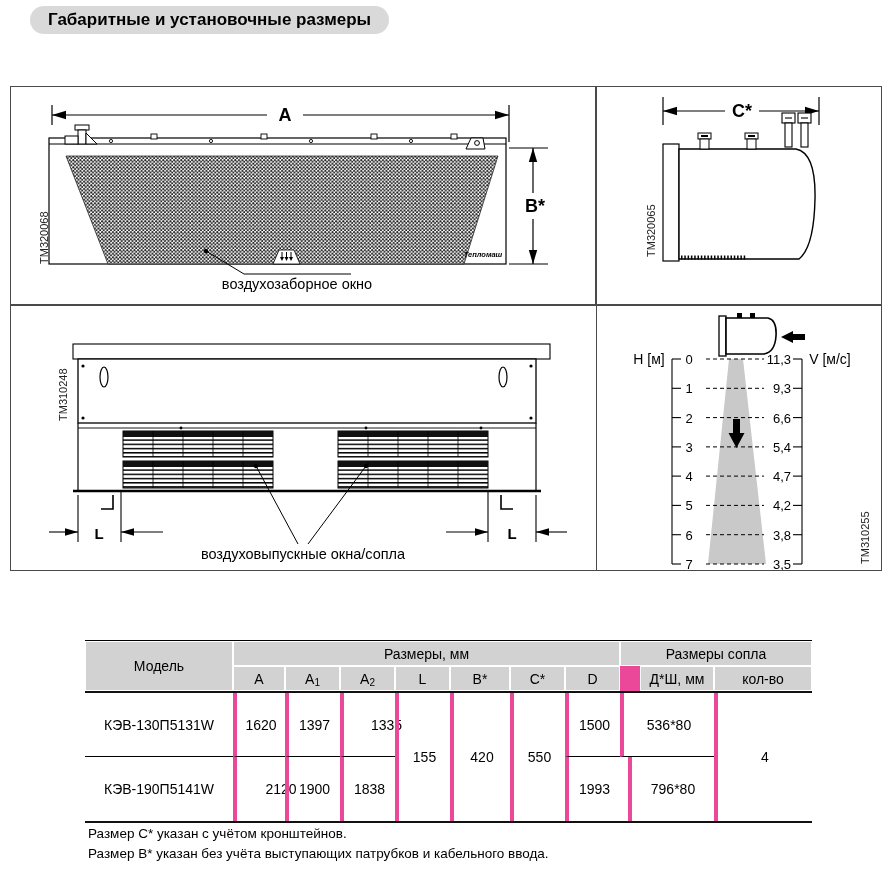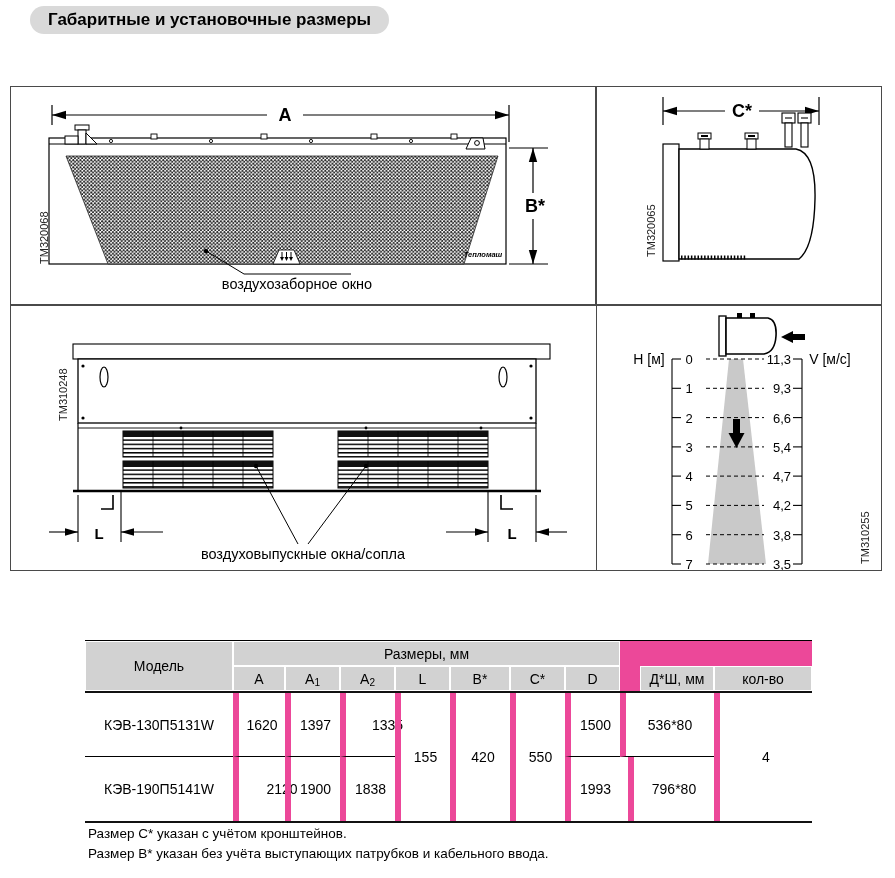--- a/index.html
+++ b/index.html
@@ -22,21 +22,21 @@
   .axis-label{font-size:14px;}
   .brand{font-size:7.5px;font-style:italic;font-weight:bold;}
   
   #spec-table{left:85px;top:640px;width:727px;}
   .tgrid{display:grid;grid-template-columns:148px 52px 55px 55px 55px 60px 55px 55px 94px 98px;}
   #thead{border-top:1px solid #000;border-bottom:2px solid #111;background:#ec4899;grid-template-rows:25px 25px;}
   .hcell{background:#d2d2d2;border:1px solid #fff;display:flex;align-items:center;justify-content:center;font-size:14px;}
   .hcell .sub{font-size:10px;position:relative;top:4px;}
   #tbody{border-bottom:2px solid #111;grid-template-rows:64px 64px;}
   .bcell{display:flex;align-items:center;justify-content:center;font-size:14px;}
-  .bl{border-left:6px solid #ec4899;}
+  .bl{border-left:4px solid #ec4899;}
   .bb{border-bottom:1px solid #000;}
   
   .footnotes{left:88px;top:824px;font-size:13.5px;line-height:20px;}
 </style>
 </head>
 <body>
 
 <div class="abs title-pill">Габаритные и установочные размеры</div>
 
 <div id="panel-front" class="abs panel">
@@ -353,20 +353,23 @@
 </svg>
 </div>
 
 <div id="spec-table" class="abs">
   <div id="thead" class="tgrid">
     <div class="hcell" style="grid-column:1;grid-row:1/3;">
         <span>Модель</span>
       </div>
     <div class="hcell" style="grid-column:2/9;grid-row:1;">
         <span>Размеры, мм</span>
+      </div>
+    <div class="hcell" style="grid-column:9/11;grid-row:1;">
+        <span>Размеры сопла</span>
       </div>
     <div class="hcell" style="grid-column:2;grid-row:2;">
         <span>A</span>
         <span class="sub"></span>
       </div>
     <div class="hcell" style="grid-column:3;grid-row:2;">
         <span>A</span>
         <span class="sub">1</span>
       </div>
     <div class="hcell" style="grid-column:4;grid-row:2;">

